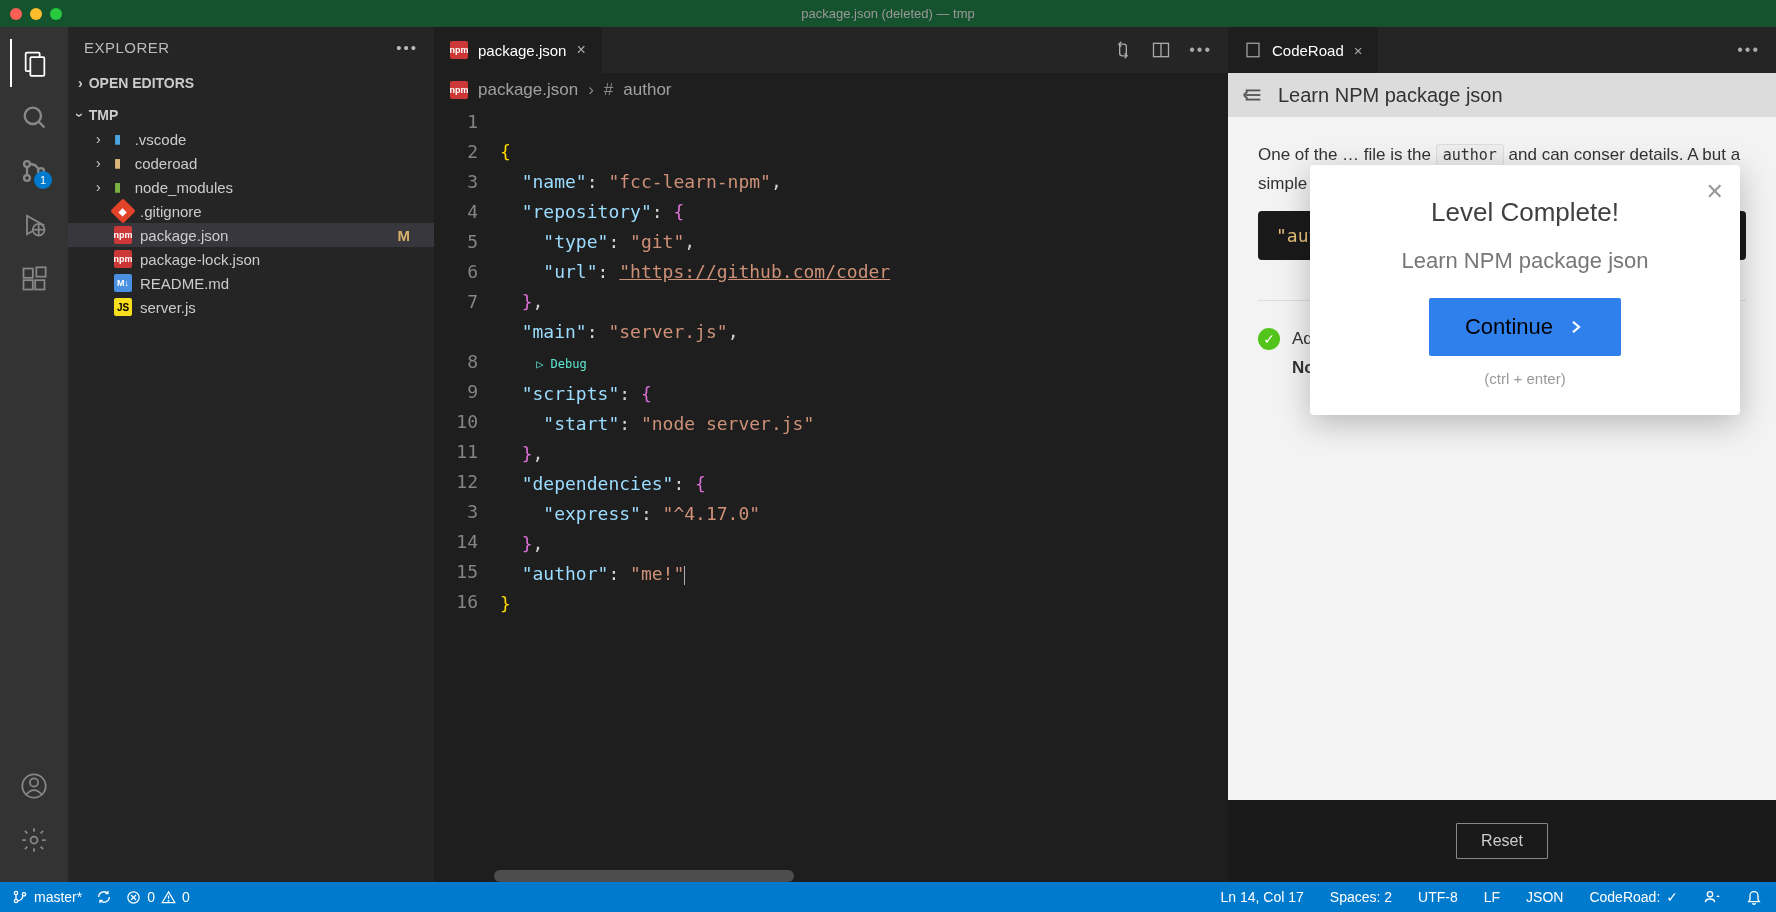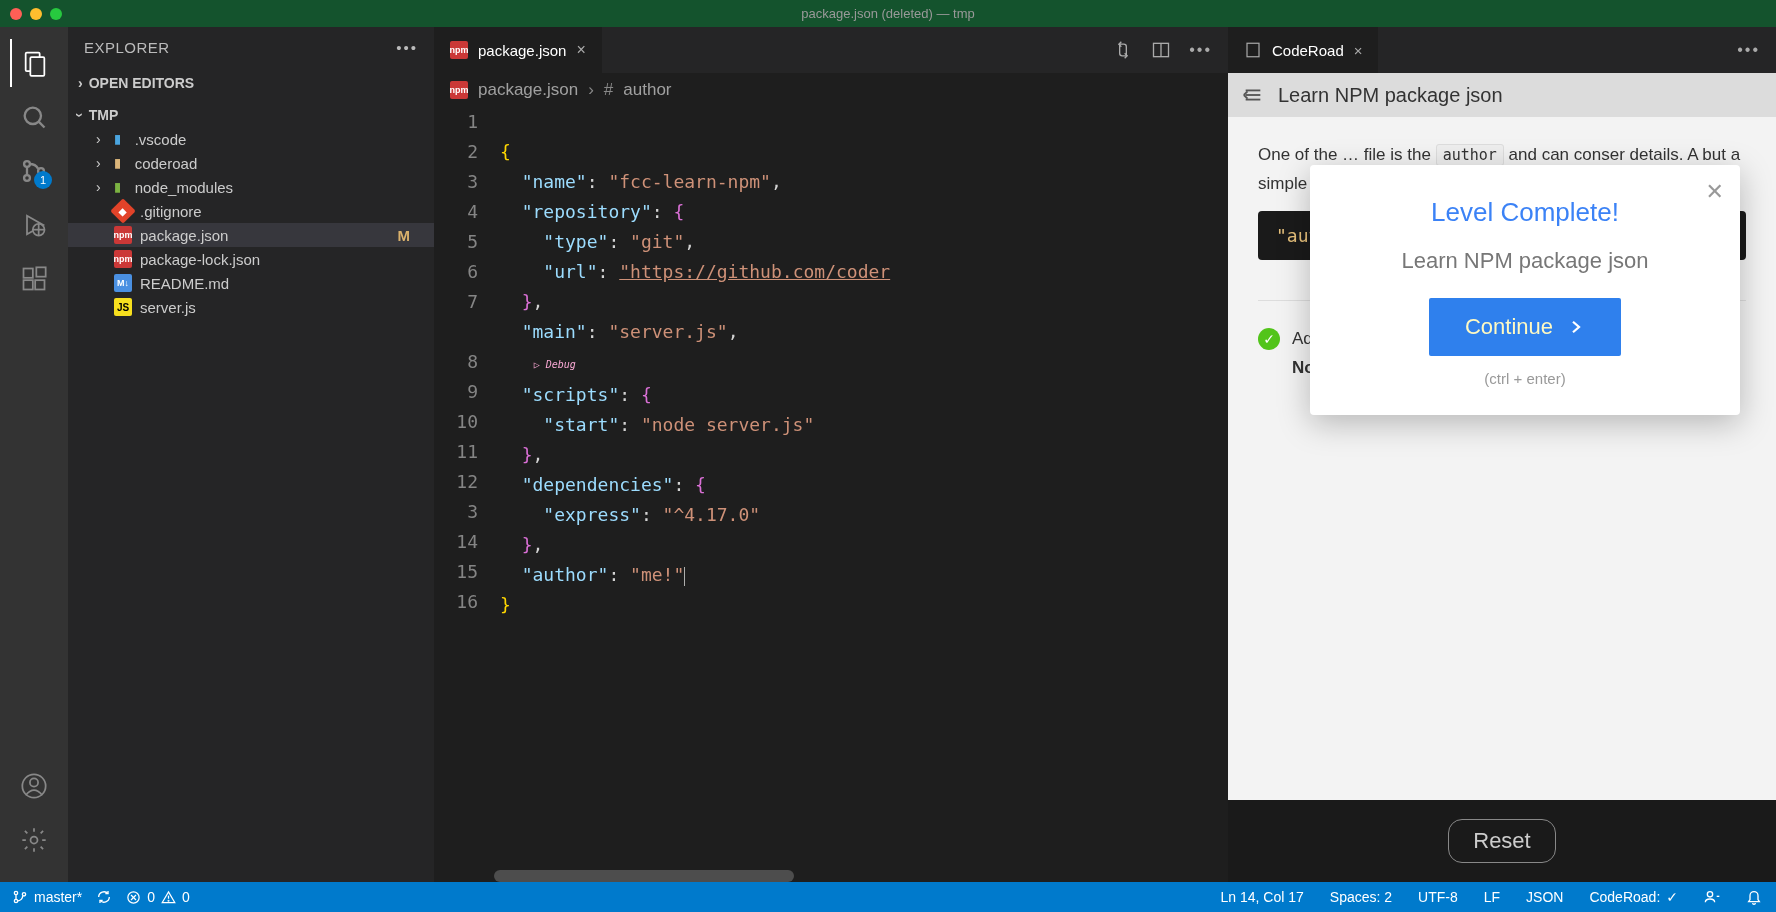--- a/index.html
+++ b/index.html
@@ -109,21 +109,21 @@
   width: 66px; text-align: right; color: #858585; padding-right: 22px;
   user-select: none;
 }
 .code { flex: 1; white-space: pre; color: #d4d4d4; position:relative; }
 .tok-key { color: #9cdcfe; }
 .tok-str { color: #ce9178; }
 .tok-lnk { color: #ce9178; text-decoration: underline; }
 .tok-pun { color: #d4d4d4; }
 .tok-br { color: #ffd700; }
 .tok-br2 { color: #da70d6; }
-.debug-lens { color:#f9a8d4; font-size:10px;font-style:italic; }
+.debug-lens { color:#5eead4; font-size:12px; }
 .cursorbar { display:inline-block; width:1px; height:19px; background:#aeafad; vertical-align:middle; }
 .hscroll { position:absolute; bottom:0; left:60px; width:300px; height:12px; background:#4d4d4d; border-radius:6px; }
 
 .panel-right {
   width: 548px; background: #f3f3f3; display:flex; flex-direction:column;
   color: #333;
 }
 .panel-tabs { height: 46px; background: #252526; display:flex; }
 .panel-tab {
   display:flex; align-items:center; gap:10px; padding:0 16px; background:#1e1e1e;
@@ -141,34 +141,34 @@
 .road-title { font-size:32px; font-weight:700; margin-bottom:12px; }
 .road-text { font-size:17px; line-height:1.7; color:#333; }
 .code-chip { background:#eee; border:1px solid #ddd; border-radius:3px; padding:1px 6px; font-family:monospace; font-size:15px; }
 .code-block {
   background:#1a1a1a; color:#e6c07b; padding:14px 18px; border-radius:4px;
   font-family:monospace; font-size:18px; margin-top:12px;
 }
 .road-task { display:flex; gap:12px; margin-top:40px; border-top:1px solid #ddd; padding-top:24px; }
 .check-circle { width:22px; height:22px; border-radius:50%; background:#52c41a; display:flex; align-items:center; justify-content:center; color:#fff; font-size:14px; flex-shrink:0; margin-top:3px; }
 .road-footer { height:82px; background:#1a1a1a; display:flex; align-items:center; justify-content:center; }
-.reset-btn { background:transparent; border:1px solid #888; color:#ccc; padding:8px 24px; font-size:22px; border-radius:14px; }
+.reset-btn { background:transparent; border:1px solid #888; color:#ccc; padding:8px 24px; font-size:16px; border-radius:1px; }
 
 .modal {
   position:absolute; top:48px; left:82px; width:430px; background:#fff;
   border-radius:4px; box-shadow:0 8px 32px rgba(0,0,0,0.25); padding:32px 30px 28px;
   text-align:center; z-index:10;
 }
 .modal-close { position:absolute; top:14px; right:16px; font-size:22px; color:#999; }
-.modal-title { font-size:26px; color:#3b82f6; margin-bottom:20px; }
+.modal-title { font-size:26px; color:#404040; margin-bottom:20px; }
 .donut-wrap { display:flex; align-items:center; justify-content:center; margin:14px 0; position:relative; }
 .donut-pct { position:absolute; font-size:34px; color:#333; }
 .modal-sub { font-size:22px; color:#777; margin:18px 0 24px; }
 .continue-btn {
-  background:#2f80ed; color:#fef9c3; border:none; padding:16px 36px;
+  background:#2f80ed; color:#000000; border:none; padding:16px 36px;
   font-size:22px; display:inline-flex; align-items:center; gap:14px; border-radius:2px;
 }
 .modal-hint { color:#999; font-size:15px; margin-top:14px; }
 
 .statusbar {
   height: 30px; background: #007acc; color: #fff;
   display: flex; align-items: center; font-size: 14px;
 }
 .status-left { display:flex; align-items:center; gap:14px; padding:0 12px; }
 .status-right { margin-left:auto; display:flex; align-items:center; gap:26px; padding:0 14px; }

